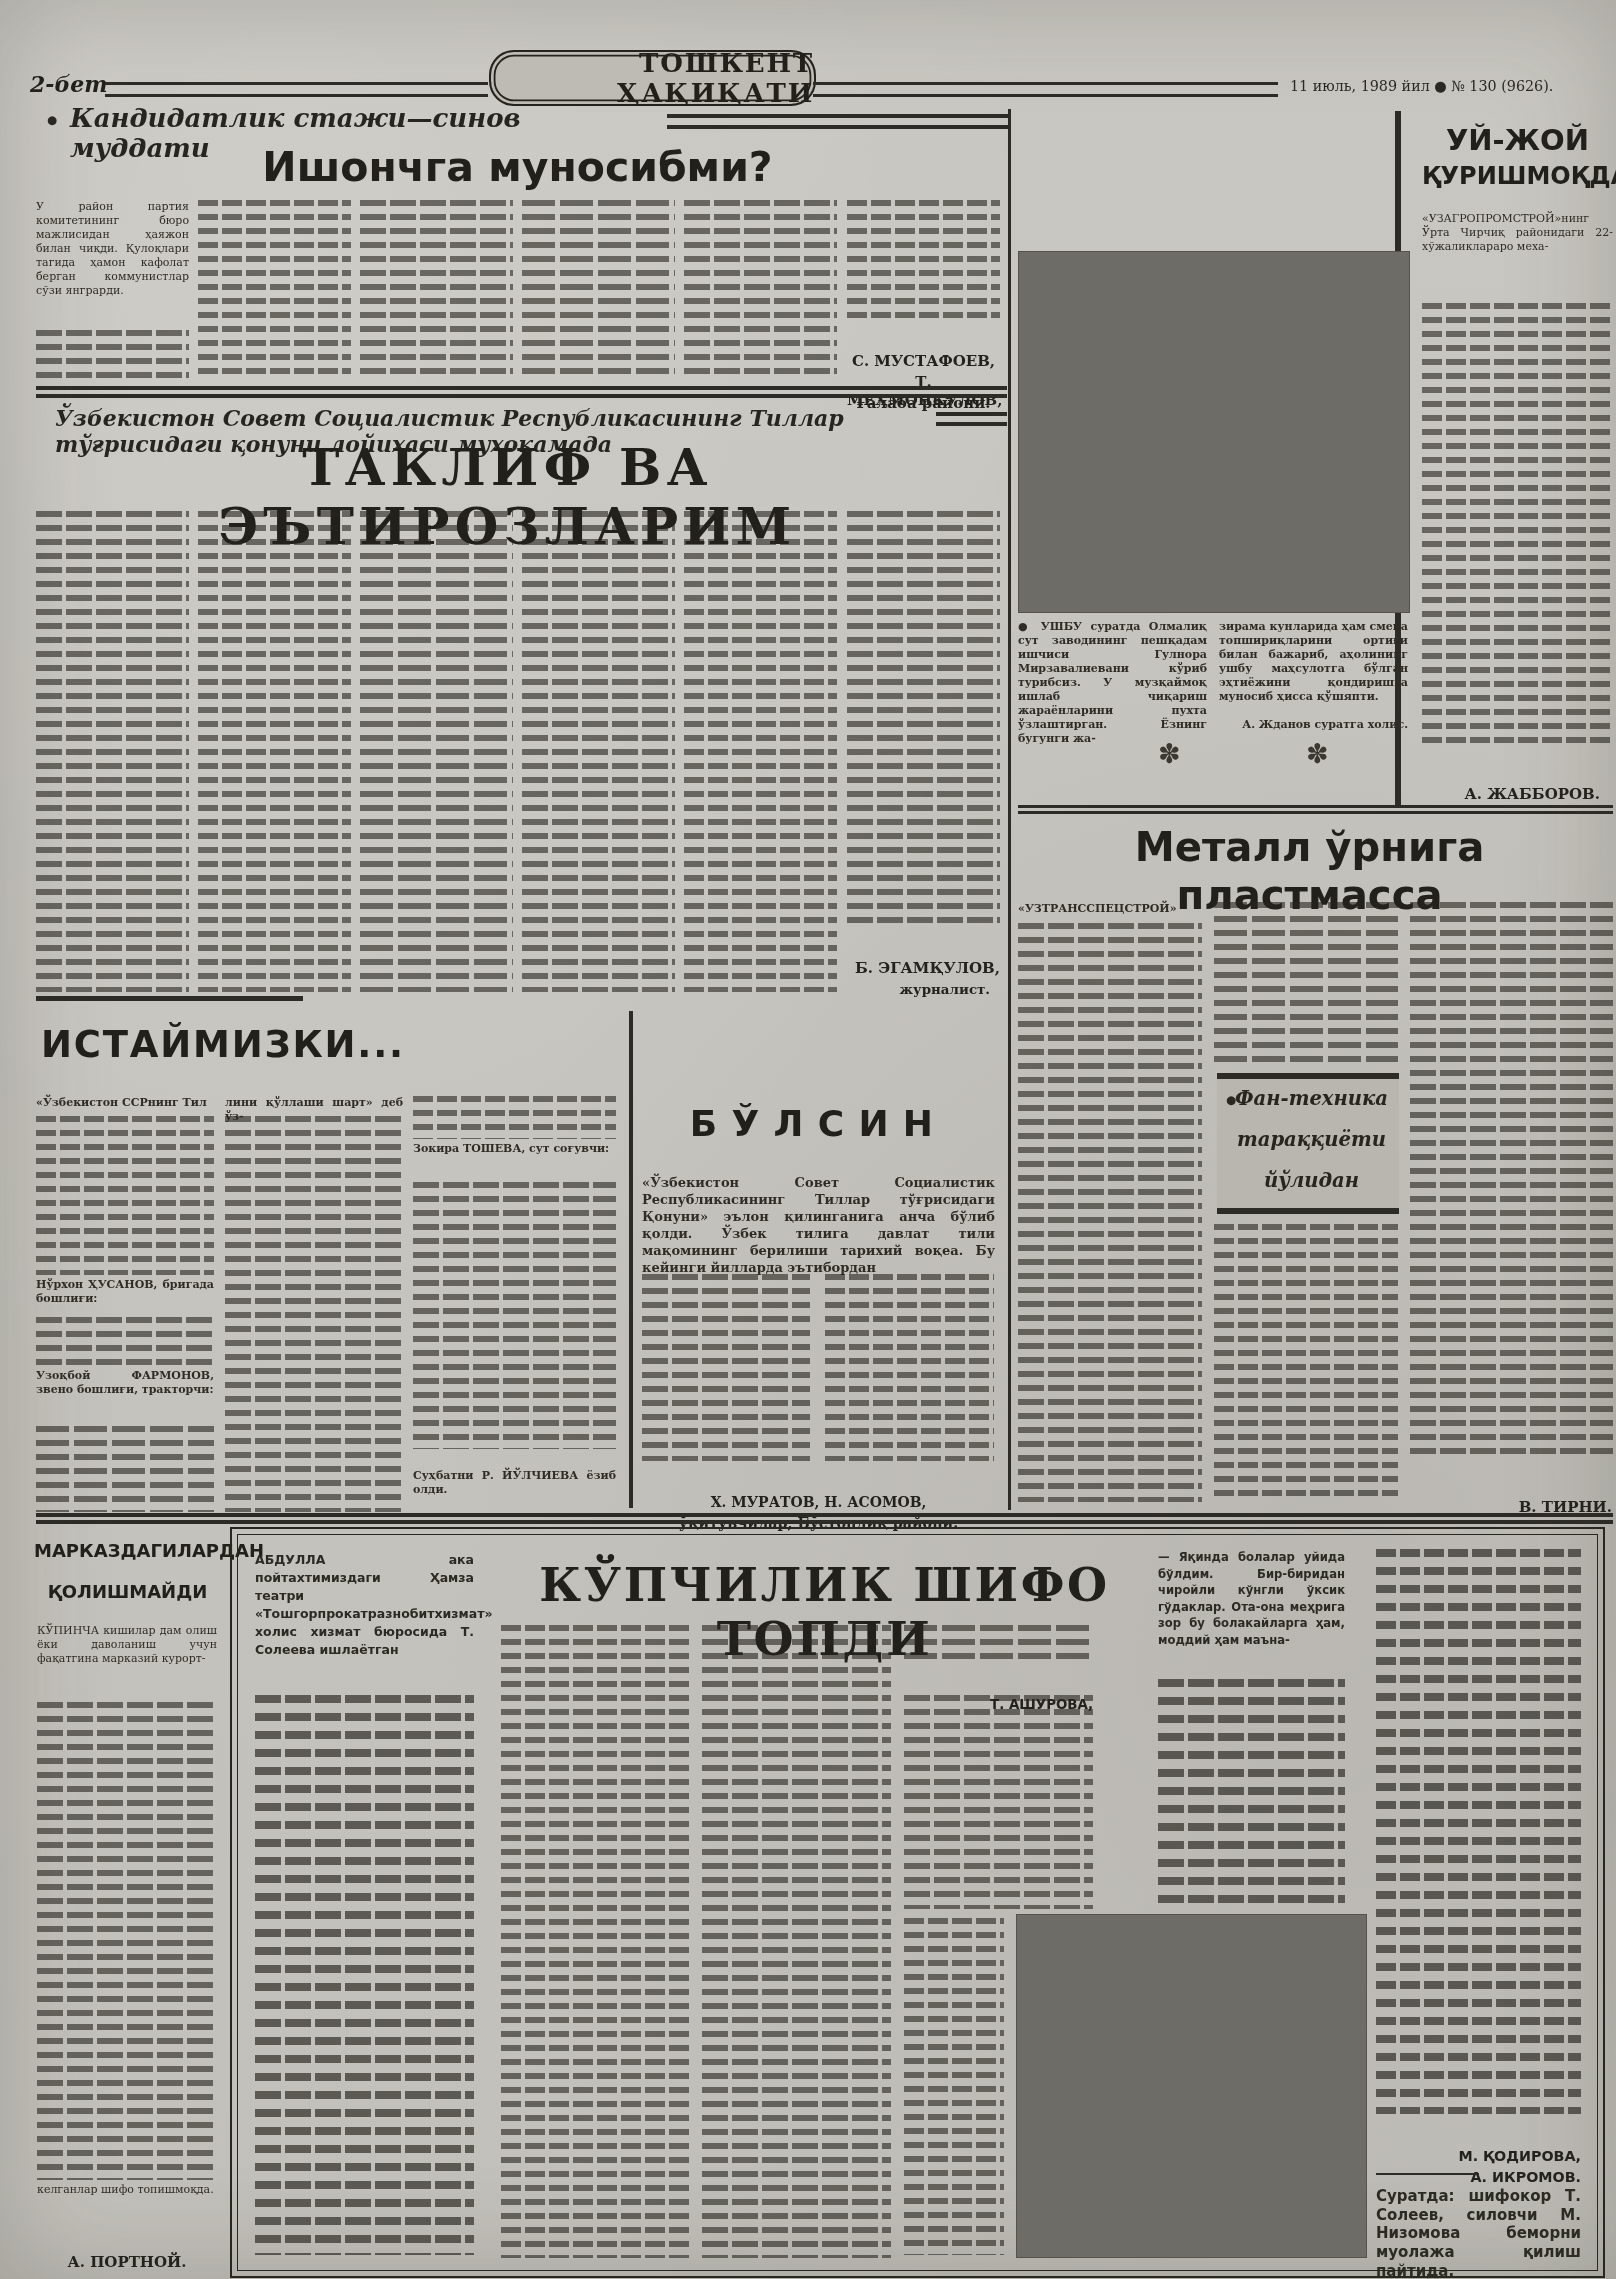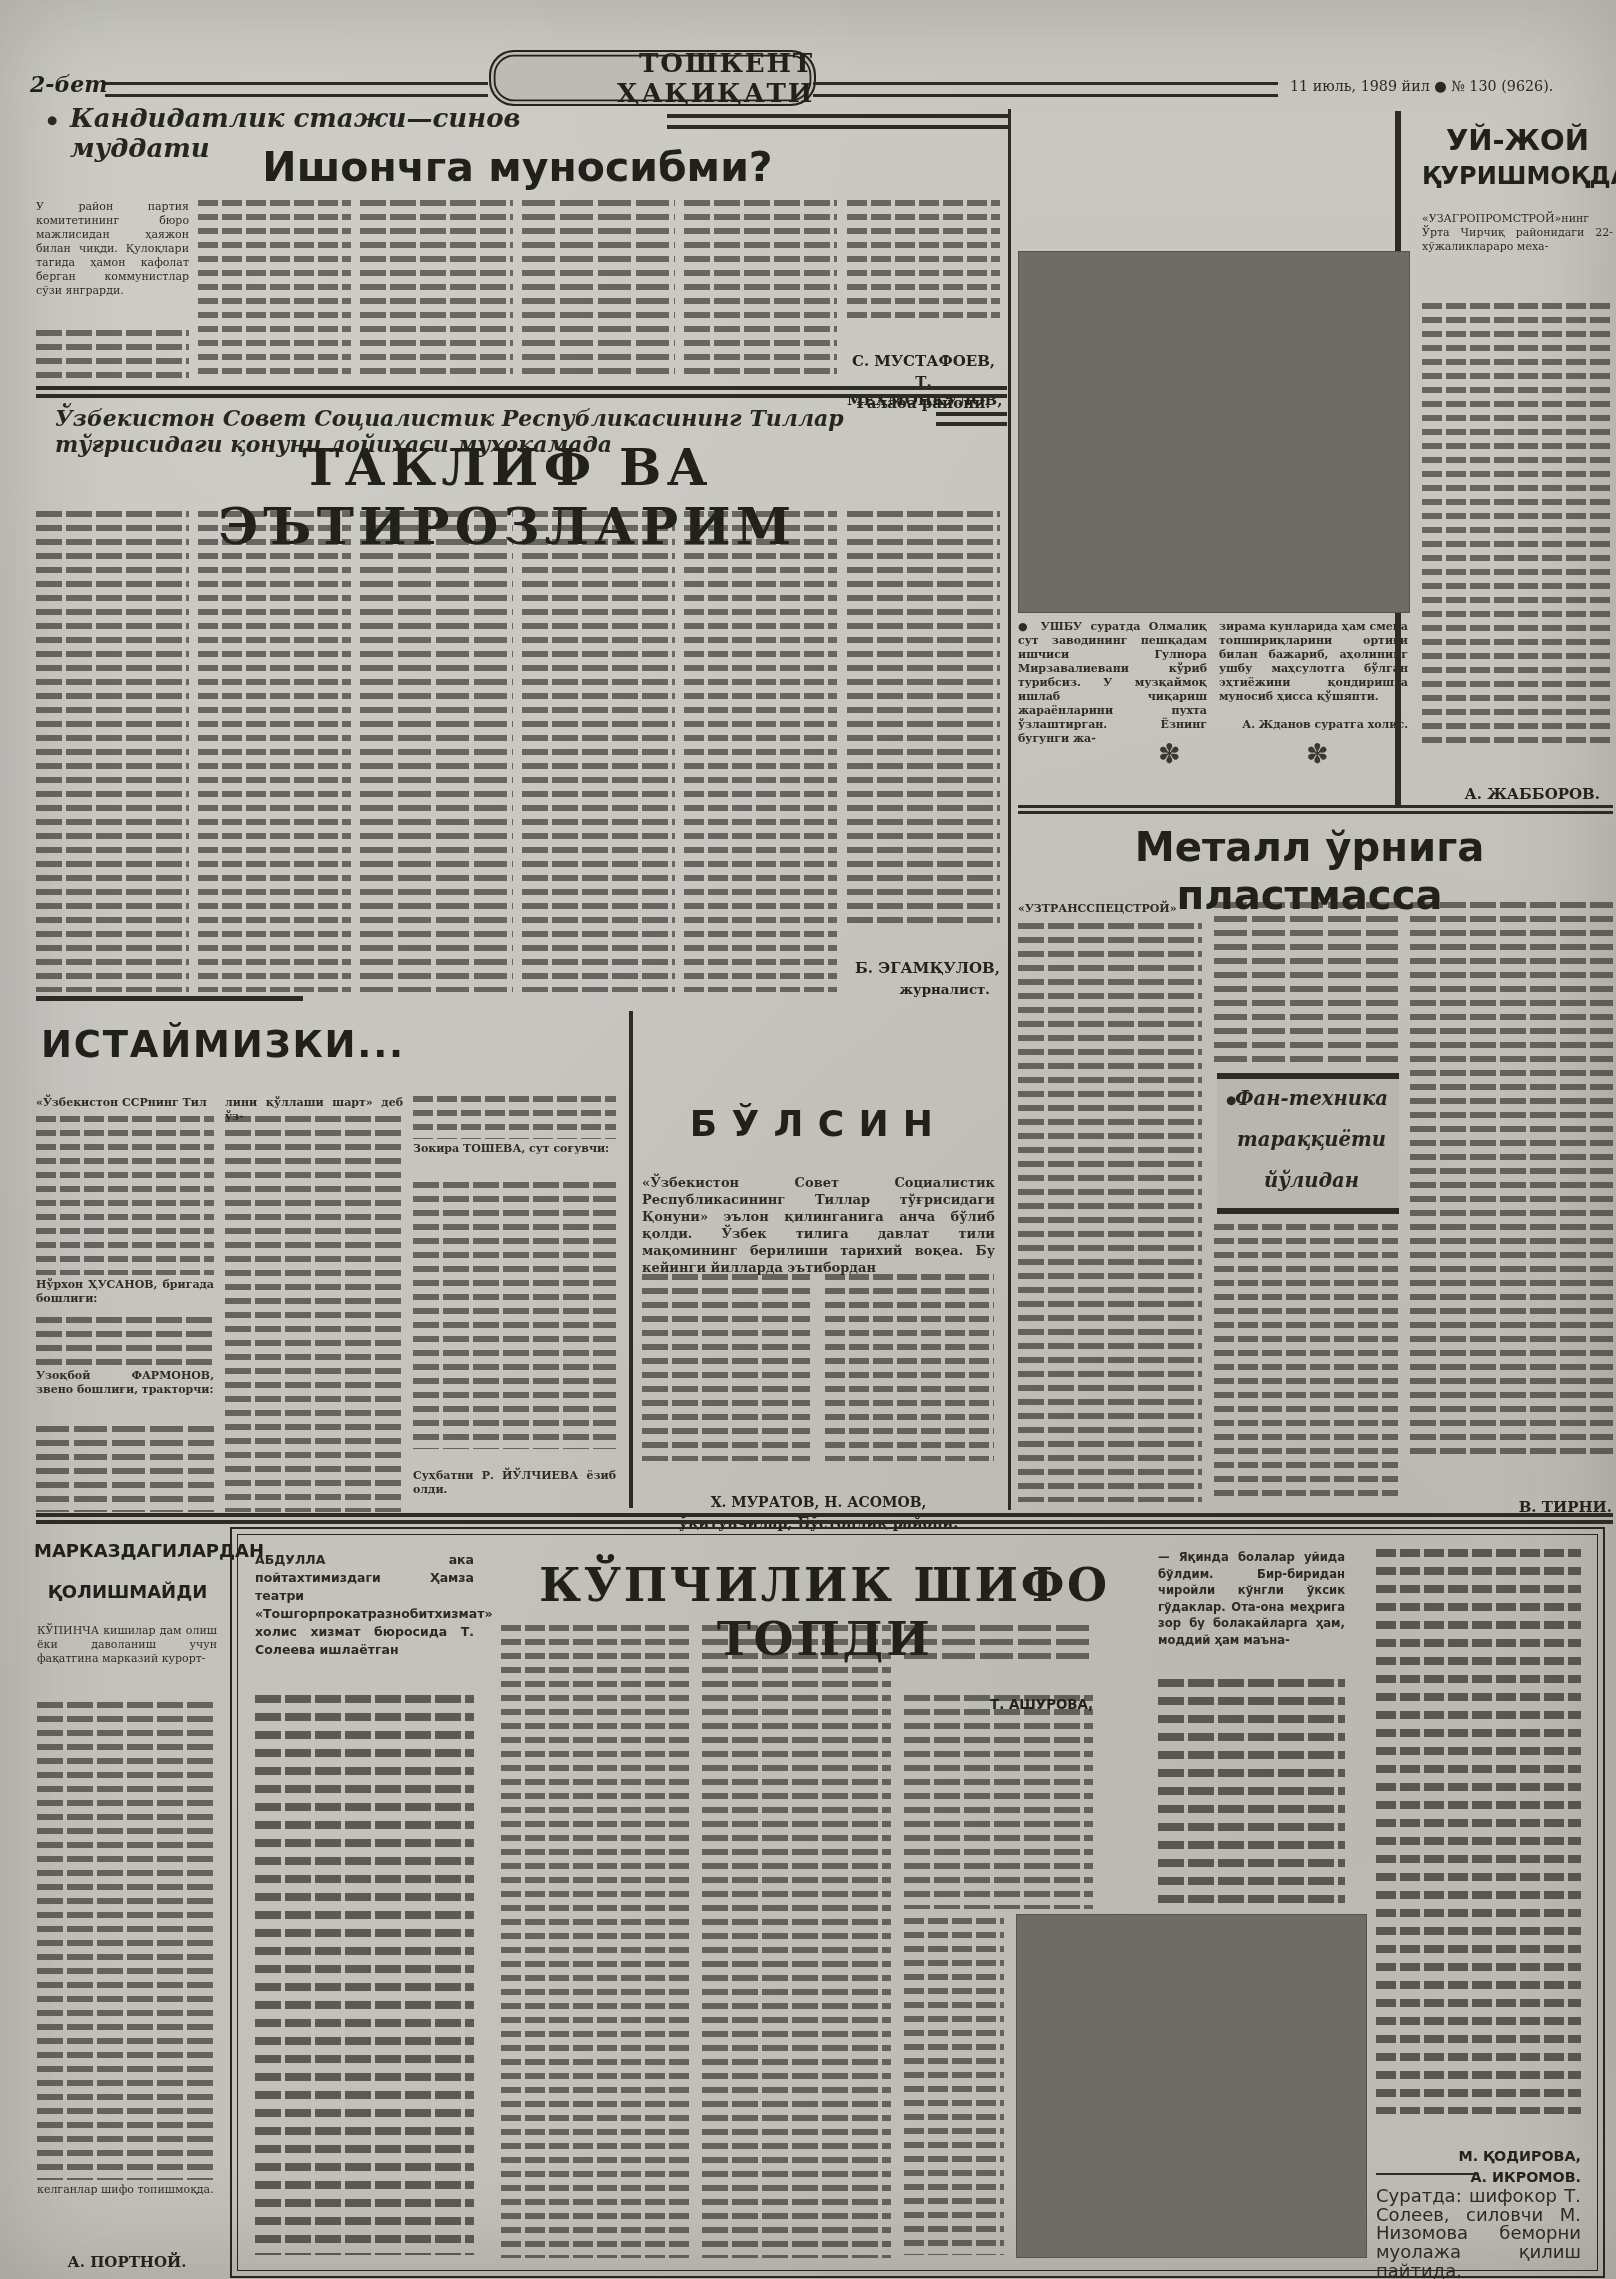--- a/index.html
+++ b/index.html
@@ -180,16 +180,16 @@
 
   <div class="abs sansf" style="left:1158px;top:1549px;width:187px;font-size:11.6px;line-height:16.5px;font-weight:600;text-align:justify;color:#2b2a23;">— Яқинда болалар уйида бўлдим. Бир-биридан чиройли кўнгли ўксик гўдаклар. Ота-она меҳрига зор бу болакайларга ҳам, моддий ҳам маъна-</div>
   <div class="gk sans" style="left:1158px;top:1679px;width:187px;height:230px;"></div>
 
   <div class="photo" style="left:1016px;top:1914px;width:349px;height:342px;"></div>
 
   <div class="gk sans v2" style="left:1376px;top:1549px;width:205px;height:565px;"></div>
   <div class="abs byline right sansf" style="left:1376px;top:2119px;width:205px;font-size:14.3px;">М. ҚОДИРОВА,</div>
   <div class="abs byline right sansf" style="left:1376px;top:2140px;width:205px;font-size:14.3px;">А. ИКРОМОВ.</div>
   <div class="rule" style="left:1376px;top:2173px;width:103px;height:1.8px;"></div>
-  <div class="abs sansf" style="left:1376px;top:2187px;width:205px;font-size:18px;line-height:18.7px;font-weight:normal;text-align:justify;color:#2b2a23;">Суратда: шифокор Т. Солеев, силовчи М. Низомова беморни муолажа қилиш пайтида.</div>
+  <div class="abs sansf" style="left:1376px;top:2187px;width:205px;font-size:15px;line-height:18.7px;font-weight:bold;text-align:justify;color:#2b2a23;">Суратда: шифокор Т. Солеев, силовчи М. Низомова беморни муолажа қилиш пайтида.</div>
 
 </div>
 
 
 </body></html>

